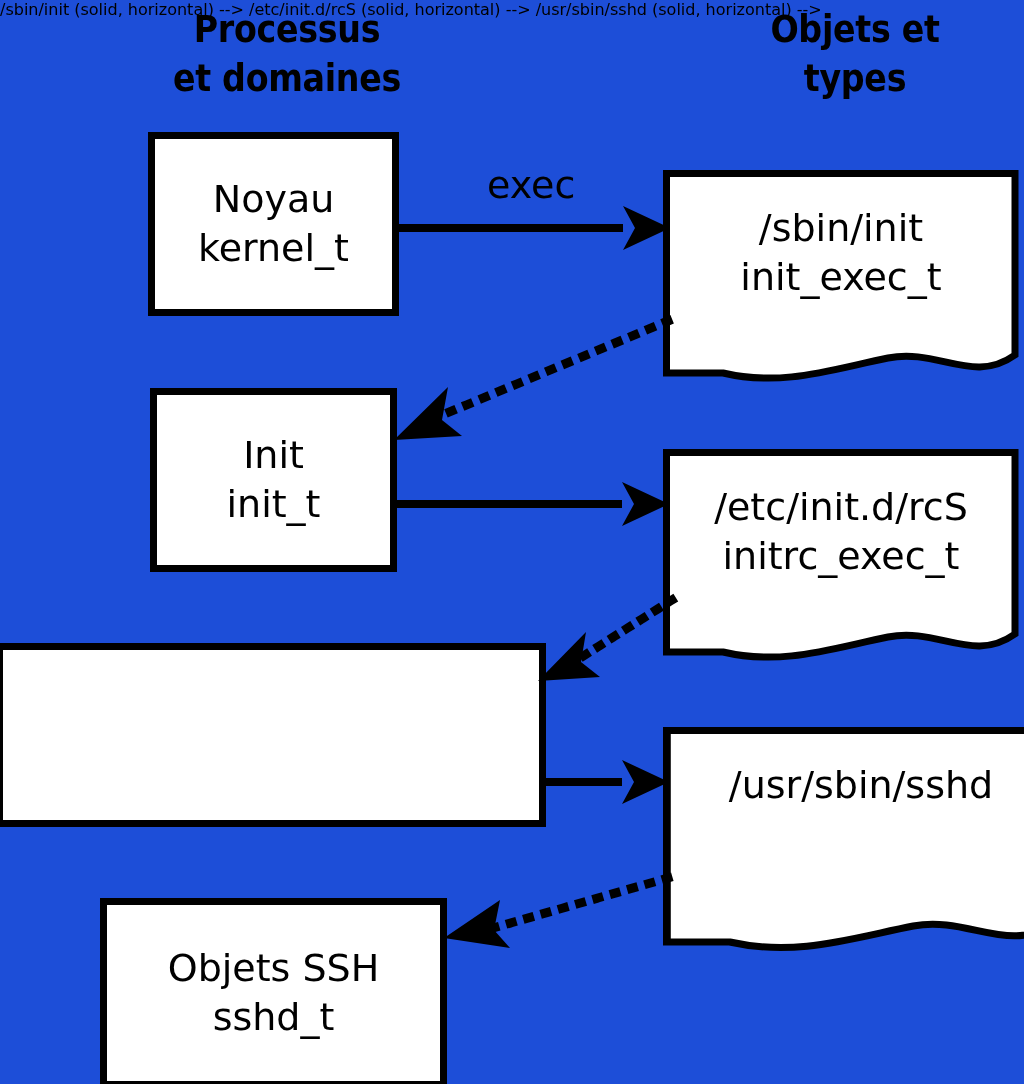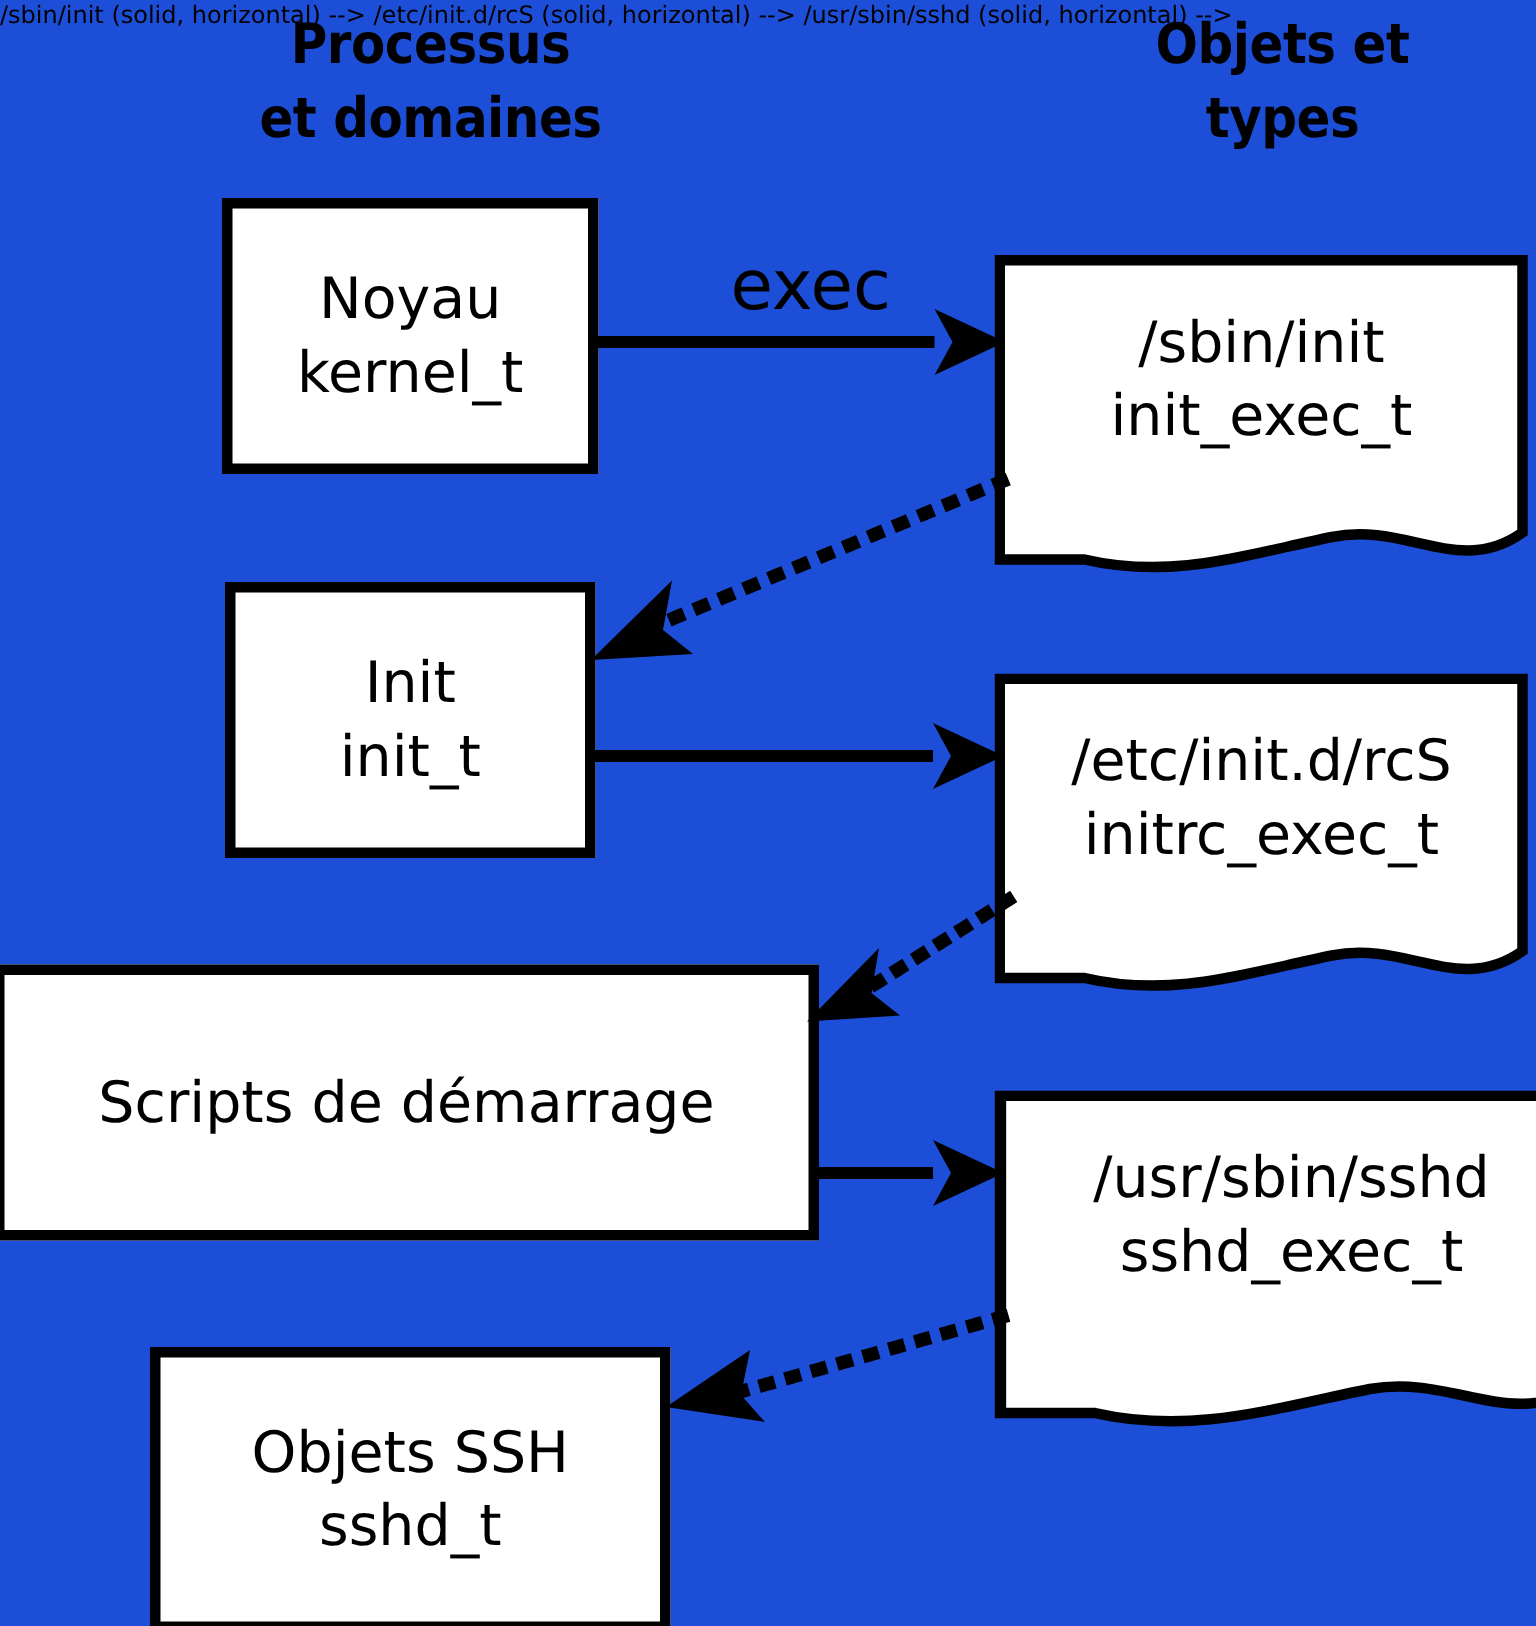--- a/index.html
+++ b/index.html
@@ -57,21 +57,21 @@
     text-align: center;
     font-size: 38px;
     line-height: 1.28;
     color: #000000;
     pointer-events: none;
   }
   .edge { position: absolute; }
   .edge svg { display: block; overflow: visible; }
   .edge-label {
     position: absolute;
-    font-size: 46px;
+    font-size: 38px;
     color: #000000;
     white-space: nowrap;
   }
 </style>
 </head>
 <body>
 
 <div id="page">
 
   
@@ -86,21 +86,20 @@
     <span class="l1">Init</span>
     <span class="l2">init_t</span>
   </div>
 
   <div class="proc-box" style="left:148px; top:132px; width:251px; height:184px;">
     <span class="l1">Noyau</span>
     <span class="l2">kernel_t</span>
   </div>
 
   <div class="proc-box" style="left:-4px; top:643px; width:550px; height:184px;">
-    <span class="l1">Scripts de démarrage</span>
   </div>
 
   <div class="proc-box" style="left:100px; top:898px; width:347px; height:190px;">
     <span class="l1">Objets SSH</span>
     <span class="l2">sshd_t</span>
   </div>
 
   
   <div class="doc-shape" style="left:663px; top:170px; width:356px; height:212px;">
     <svg viewBox="0 0 356 212" preserveAspectRatio="none" aria-hidden="true">
@@ -121,21 +120,20 @@
       <span>initrc_exec_t</span>
     </div>
   </div>
 
   <div class="doc-shape" style="left:663px; top:727px; width:396px; height:225px;">
     <svg viewBox="0 0 356 225" preserveAspectRatio="none" aria-hidden="true">
       <path d="M 3.5 3.5 L 352 3.5 L 352 196 C 310 228 275 189 225 199 C 170 211 120 230 60 215 L 3.5 215 Z" fill="#ffffff" stroke="#000000" stroke-width="7" stroke-linejoin="miter"></path>
     </svg>
     <div class="doc-label" style="top:34px;">
       <span>/usr/sbin/sshd</span><br>
-      <span>sshd_exec_t</span>
     </div>
   </div>
 
   
 
    /sbin/init  (solid, horizontal) --&gt;
   <div class="edge" style="left:395px; top:200px; width:280px; height:56px;">
     <svg width="280" height="56" viewBox="0 0 280 56">
       <line x1="2" y1="28" x2="228" y2="28" stroke="#000000" stroke-width="8"></line>
       <polygon points="228,6 275,28 228,50 240,28" fill="#000000"></polygon>

